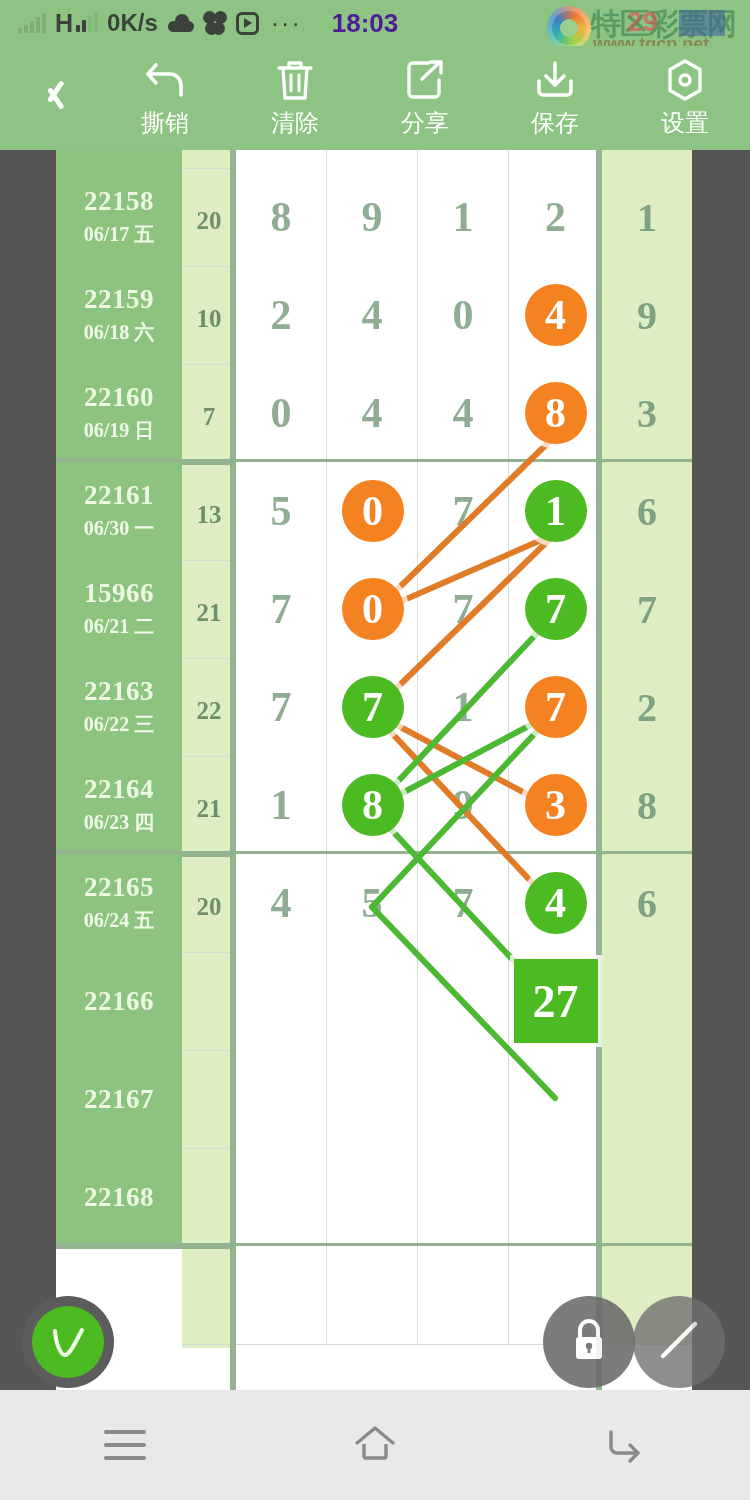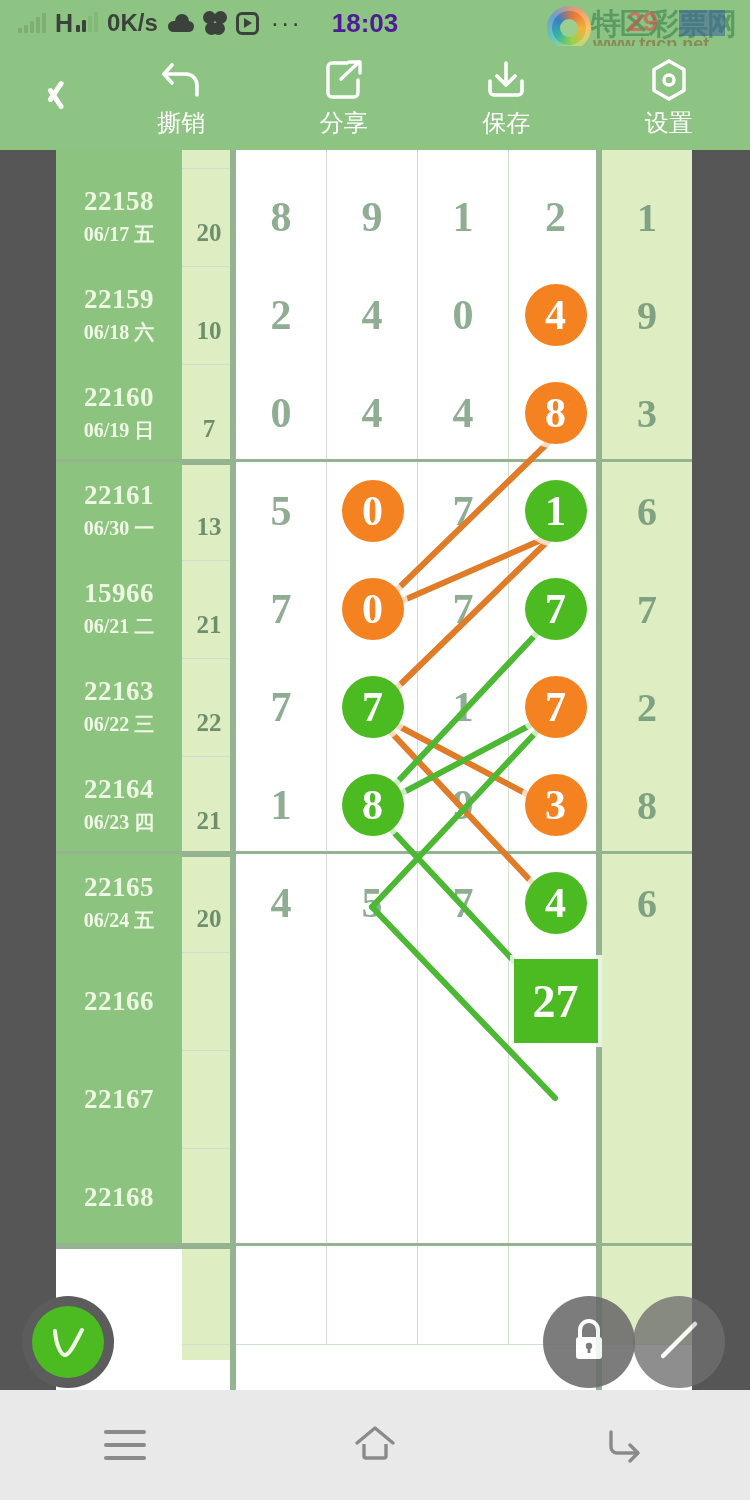--- a/index.html
+++ b/index.html
@@ -83,21 +83,21 @@
   .side-left { position:absolute; left:0; top:150px; width:56px; height:1240px; background:#565656;}
   .side-right{ position:absolute; left:692px; top:150px; width:58px; height:1240px; background:#565656;}
   .board { position:absolute; left:56px; top:150px; width:636px; height:1240px; background:#ffffff; overflow:hidden;}
 
   
   .row { position:absolute; left:0; width:636px; height:98px; }
   .c-issue { position:absolute; left:0; top:0; width:126px; height:100%; background:#8cc47f;
              display:flex; flex-direction:column; align-items:center; justify-content:center; gap:4px; }
   .c-issue .iss { font-size:27px; color:#eef7e2; font-family:"Liberation Serif", serif; font-weight:700; letter-spacing:.5px;}
   .c-issue .dt  { font-size:20px; color:#f2f9e8; font-family:"Liberation Serif", serif; font-weight:700;}
-  .c-count { position:absolute; left:126px; top:16px; width:54px; height:100%; background:#dfedc2;
+  .c-count { position:absolute; left:126px; top:4px; width:54px; height:100%; background:#dfedc2;
              display:flex; align-items:center; justify-content:center;
              font-size:25px; color:#6d8f6b; font-family:"Liberation Serif", serif; font-weight:700;}
   .c-sum { position:absolute; left:546px; top:0; width:90px; height:100%; background:#dfedc2;
            display:flex; align-items:center; justify-content:center;
            font-size:40px; color:#7fa283; font-family:"Liberation Serif", serif; font-weight:700;}
   .cell { position:absolute; top:0; height:100%; width:91px; background:#fff;
           display:flex; align-items:center; justify-content:center;
           font-size:42px; color:#8fad93; font-family:"Liberation Serif", serif; font-weight:700;
           border-right:1px solid #cfe0d2; }
   .cell.d1{left:180px}.cell.d2{left:271px}.cell.d3{left:362px}.cell.d4{left:453px;width:93px;border-right:none}
@@ -184,20 +184,31 @@
     <div class="tb-item">
       <span class="tb-glyph">
         <svg width="46" height="42" viewBox="0 0 46 42">
             <path d="M14 6 L6 15 L14 24" fill="none" stroke="#fff" stroke-width="3.6" stroke-linecap="round" stroke-linejoin="round"></path>
             <path d="M6 15 H28 a11 11 0 0 1 11 11 V36" fill="none" stroke="#fff" stroke-width="3.6" stroke-linecap="round"></path>
           </svg>
       </span>
       <span class="tb-label">撕销</span>
     </div>
 
+    <div class="tb-item">
+      <span class="tb-glyph">
+        <svg width="40" height="44" viewBox="0 0 40 44">
+            <path d="M4 10 H36" stroke="#fff" stroke-width="3.4" stroke-linecap="round"></path>
+            <path d="M14 10 V5 h12 v5" fill="none" stroke="#fff" stroke-width="3.4" stroke-linejoin="round"></path>
+            <path d="M8 10 L10 40 h20 L32 10" fill="none" stroke="#fff" stroke-width="3.4" stroke-linejoin="round"></path>
+            <path d="M16 17 V33 M24 17 V33" stroke="#fff" stroke-width="3" stroke-linecap="round"></path>
+          </svg>
+      </span>
+      <span class="tb-label">清除</span>
+    </div>
 
     <div class="tb-item">
       <span class="tb-glyph">
         <svg width="42" height="44" viewBox="0 0 42 44">
             <path d="M24 5 H9 a4 4 0 0 0-4 4 V35 a4 4 0 0 0 4 4 H31 a4 4 0 0 0 4-4 V22" fill="none" stroke="#fff" stroke-width="3.4" stroke-linecap="round"></path>
             <path d="M18 21 L36 4" stroke="#fff" stroke-width="3.4" stroke-linecap="round"></path>
             <path d="M26 4 H37 V15" fill="none" stroke="#fff" stroke-width="3.4" stroke-linecap="round" stroke-linejoin="round"></path>
           </svg>
       </span>
       <span class="tb-label">分享</span>

